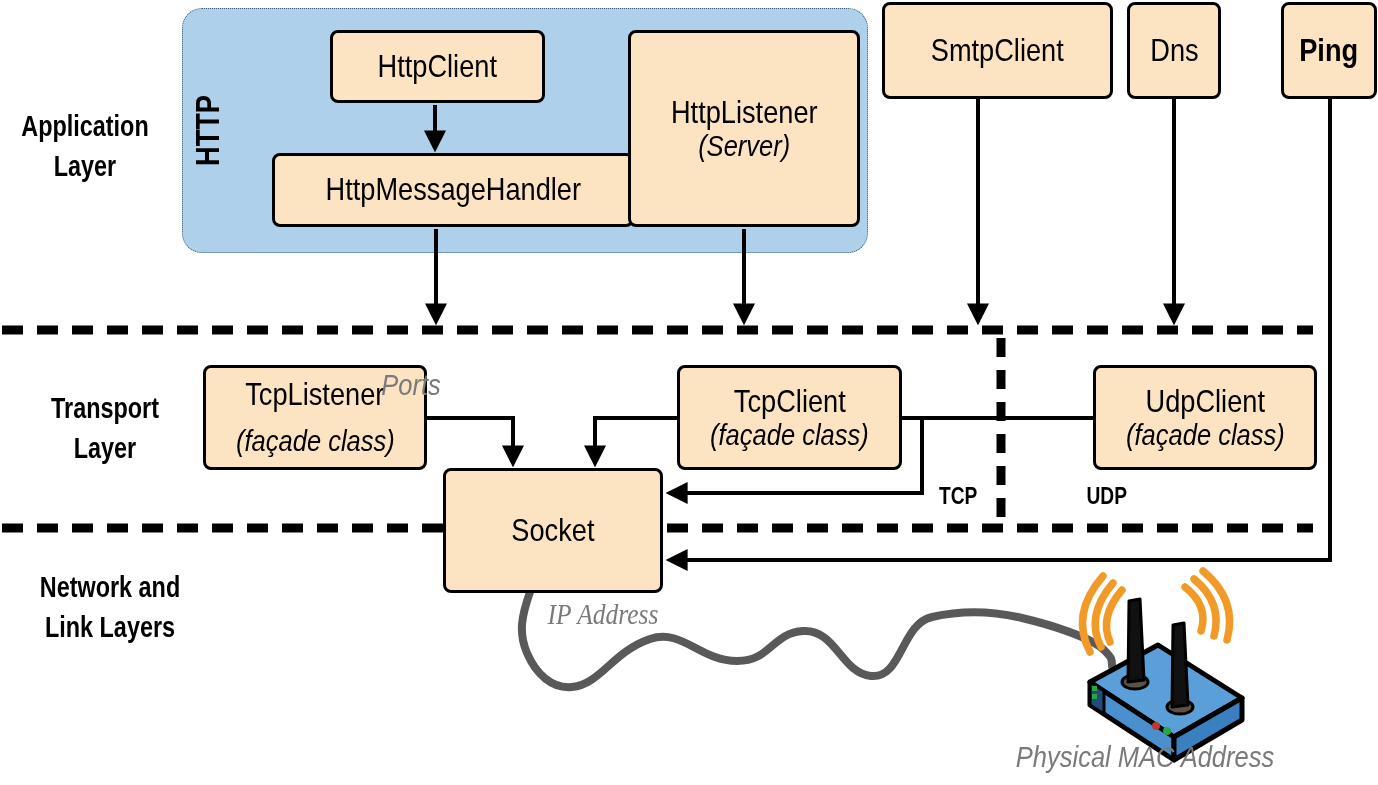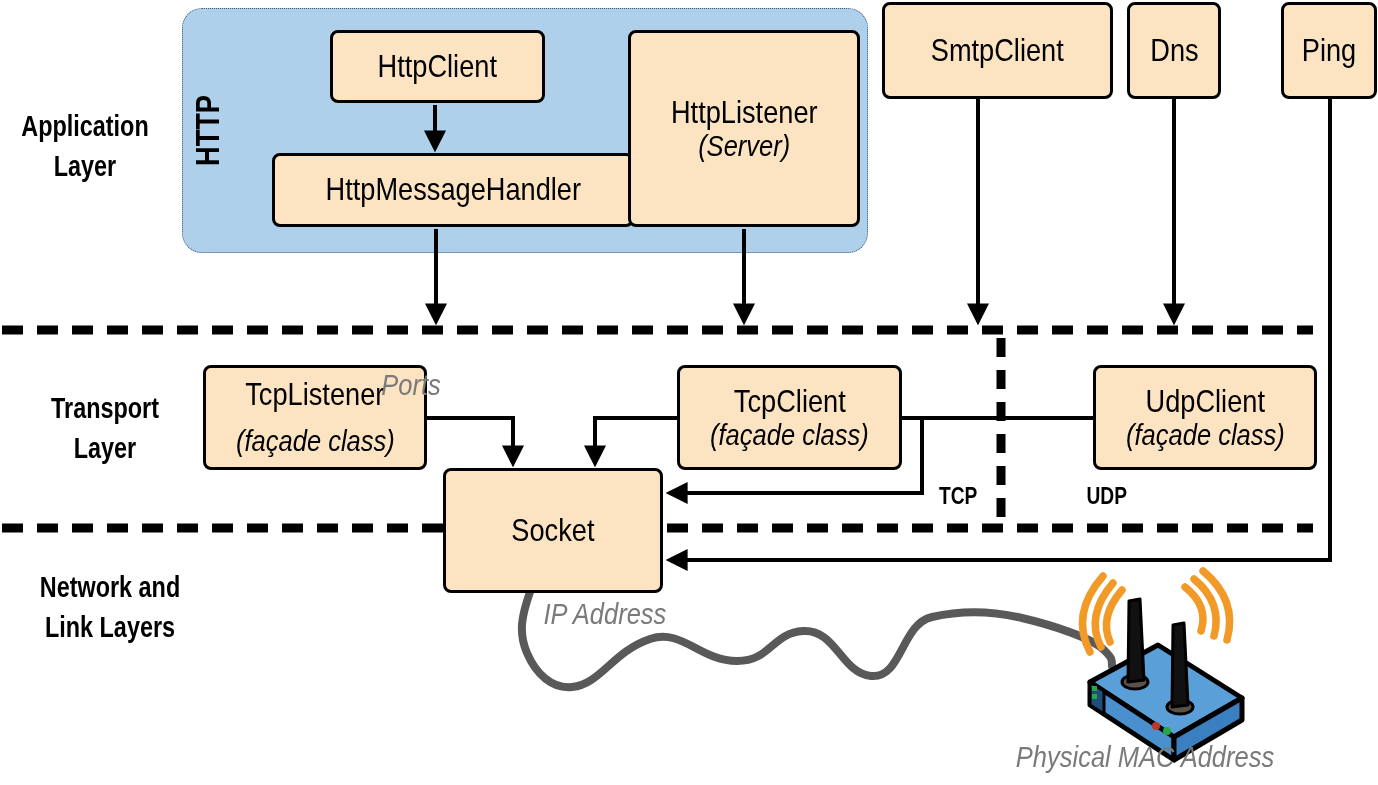--- a/index.html
+++ b/index.html
@@ -114,21 +114,21 @@
   <div class="nbox" style="left:628px;top:30px;width:232px;height:197px;">
     <span class="t">HttpListener</span>
     <span class="s">(Server)</span>
   </div>
   <div class="nbox" style="left:882px;top:2px;width:231px;height:97px;">
     <span class="t">SmtpClient</span>
   </div>
   <div class="nbox" style="left:1127px;top:2px;width:94px;height:97px;">
     <span class="t">Dns</span>
   </div>
-  <div class="nbox" style="left:1281px;top:2px;width:96px;height:97px;">
+  <div class="nbox" style="left:1281px;top:2px;width:96px;height:97px;font-weight:bold;">
     <span class="t">Ping</span>
   </div>
 
   <div class="nbox" style="left:203px;top:365px;width:224px;height:105px;gap:13px;">
     <span class="t">TcpListener</span>
     <span class="s">(façade class)</span>
   </div>
   <div class="nbox" style="left:677px;top:365px;width:225px;height:105px;">
     <span class="t">TcpClient</span>
     <span class="s">(façade class)</span>
@@ -143,20 +143,20 @@
 
   <div class="note" style="left:346px;top:368px;width:130px;">
     <span>Ports</span>
   </div>
   <div class="proto" style="left:900px;top:482px;width:86px;text-align:right;">
     <span>TCP</span>
   </div>
   <div class="proto" style="left:1046px;top:482px;width:90px;text-align:right;">
     <span>UDP</span>
   </div>
-  <div class="note" style="left:533px;top:597px;width:140px;">
+  <div class="note" style="left:533px;top:597px;width:140px;font-family:Liberation Serif, serif;">
     <span>IP Address</span>
   </div>
   <div class="note" style="left:985px;top:740px;width:320px;">
     <span>Physical MAC Address</span>
   </div>
 
 </div>
 
 </body></html>

